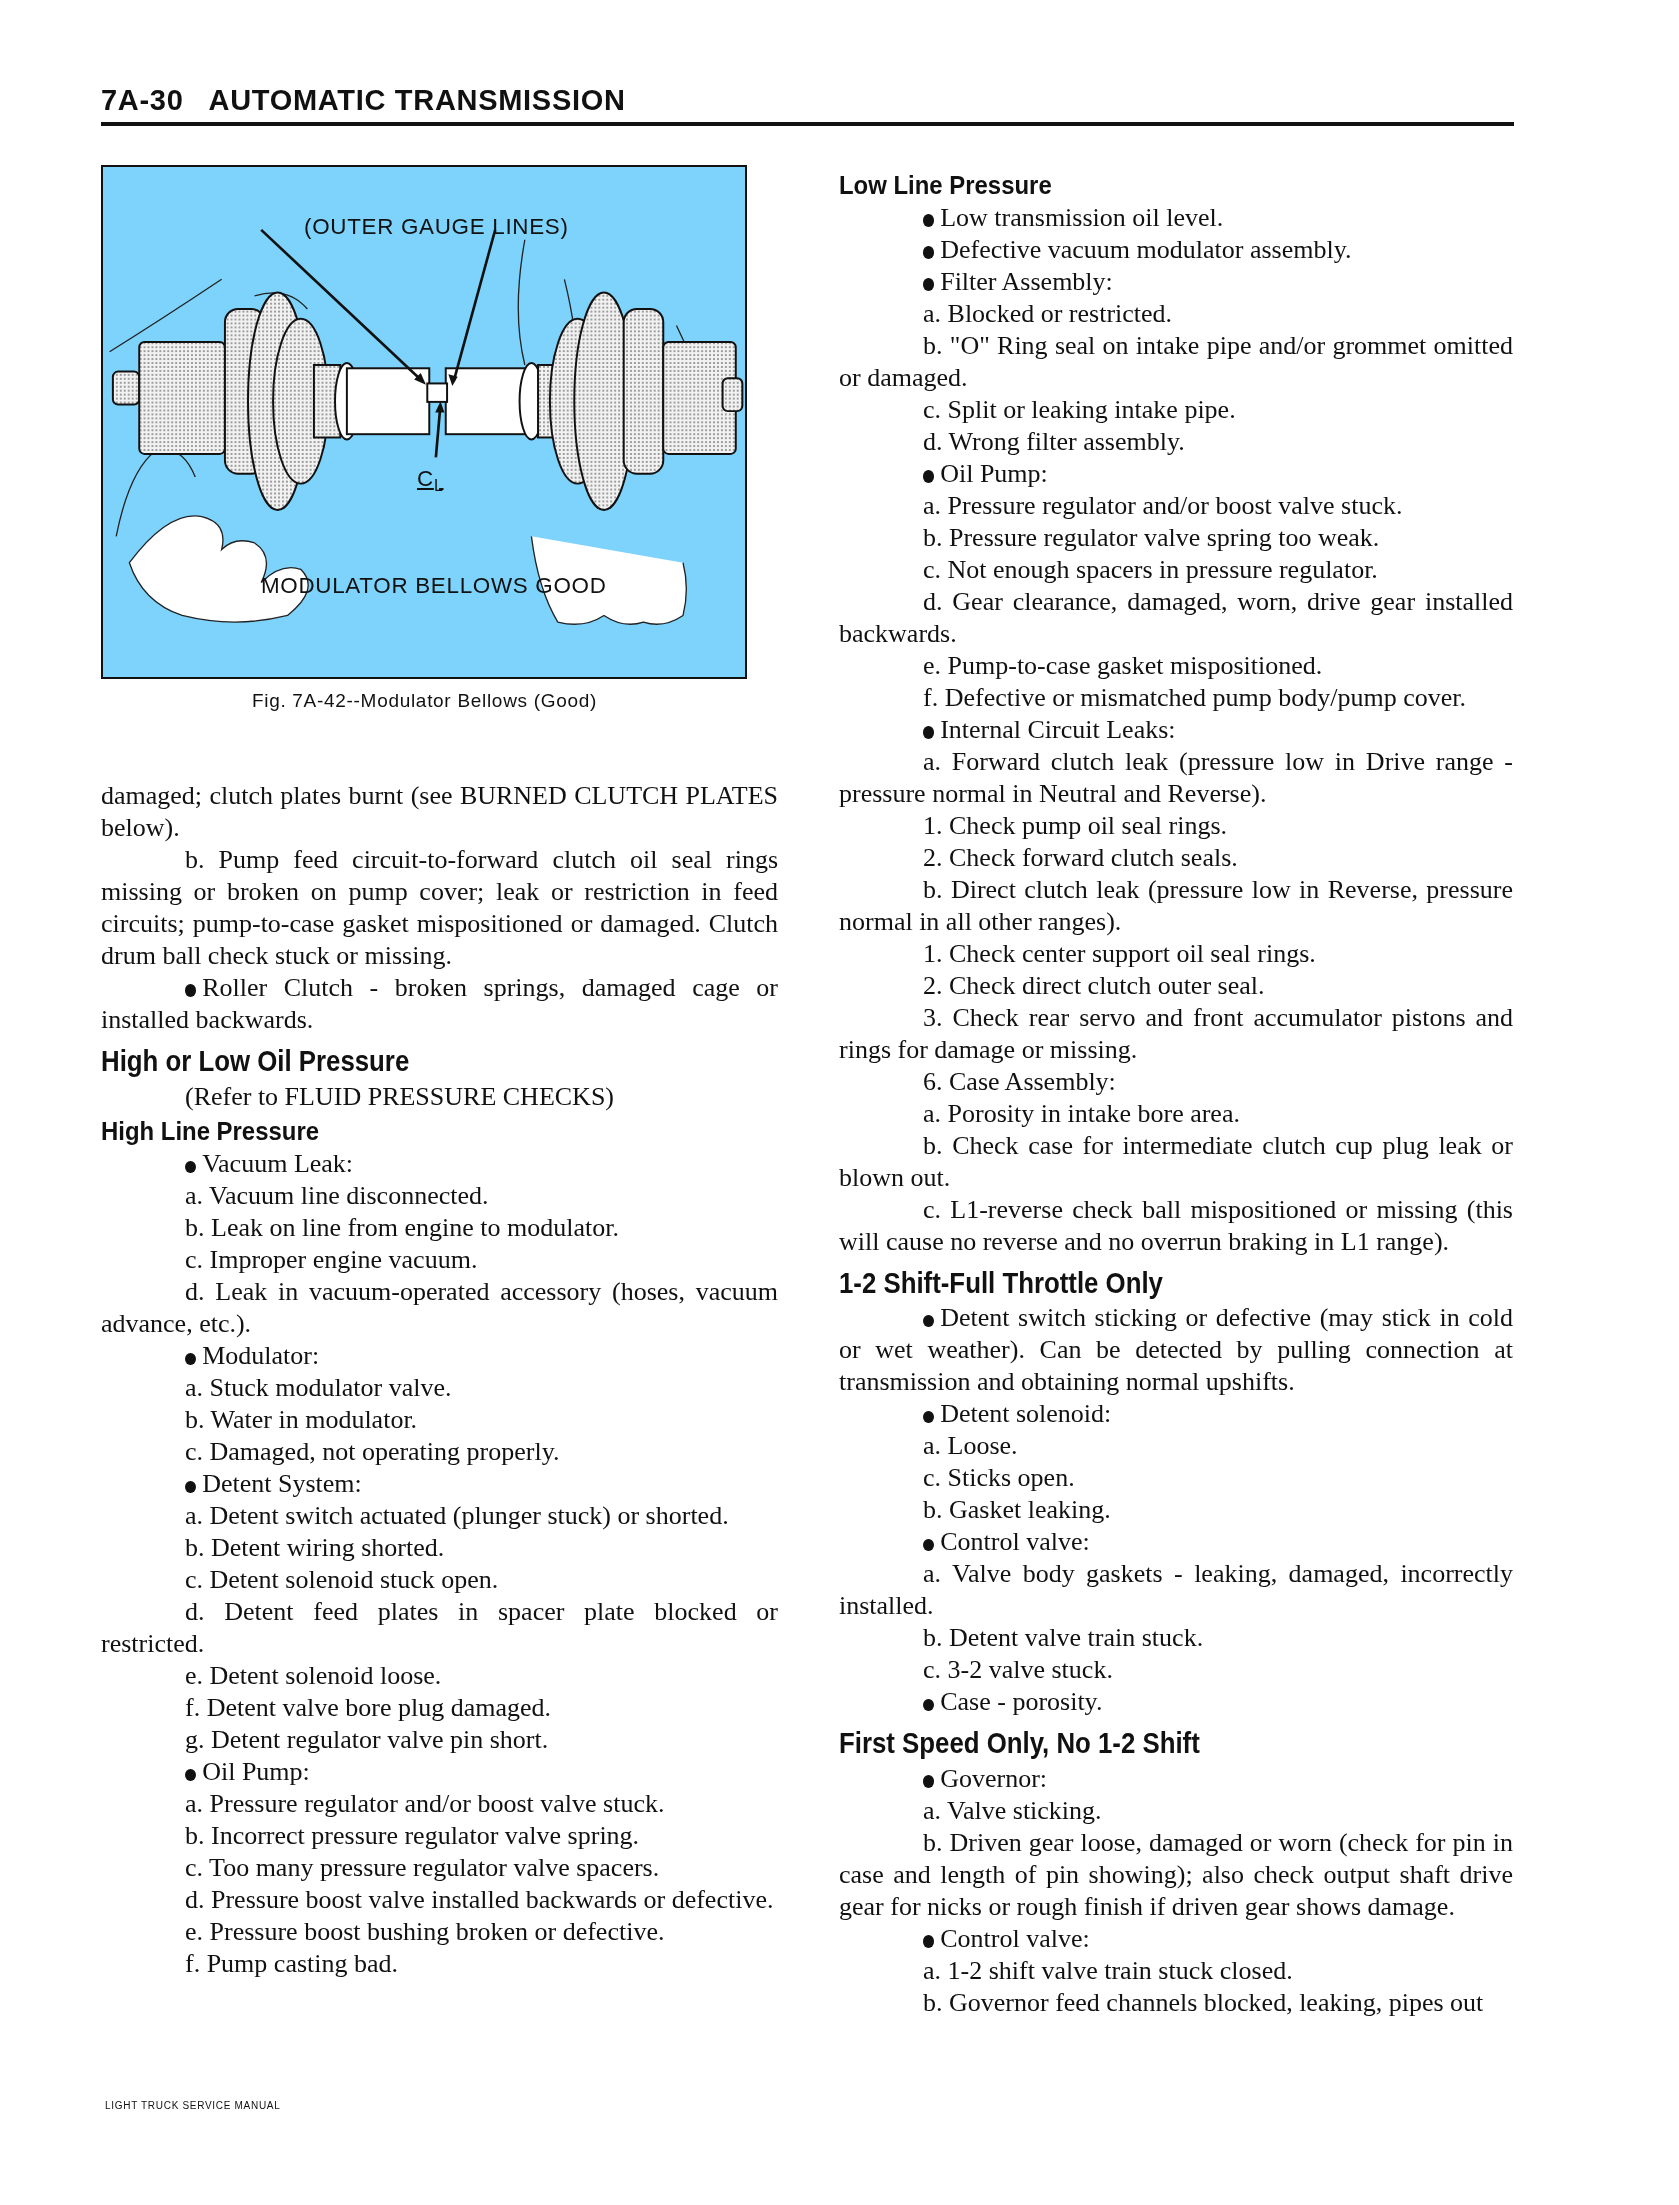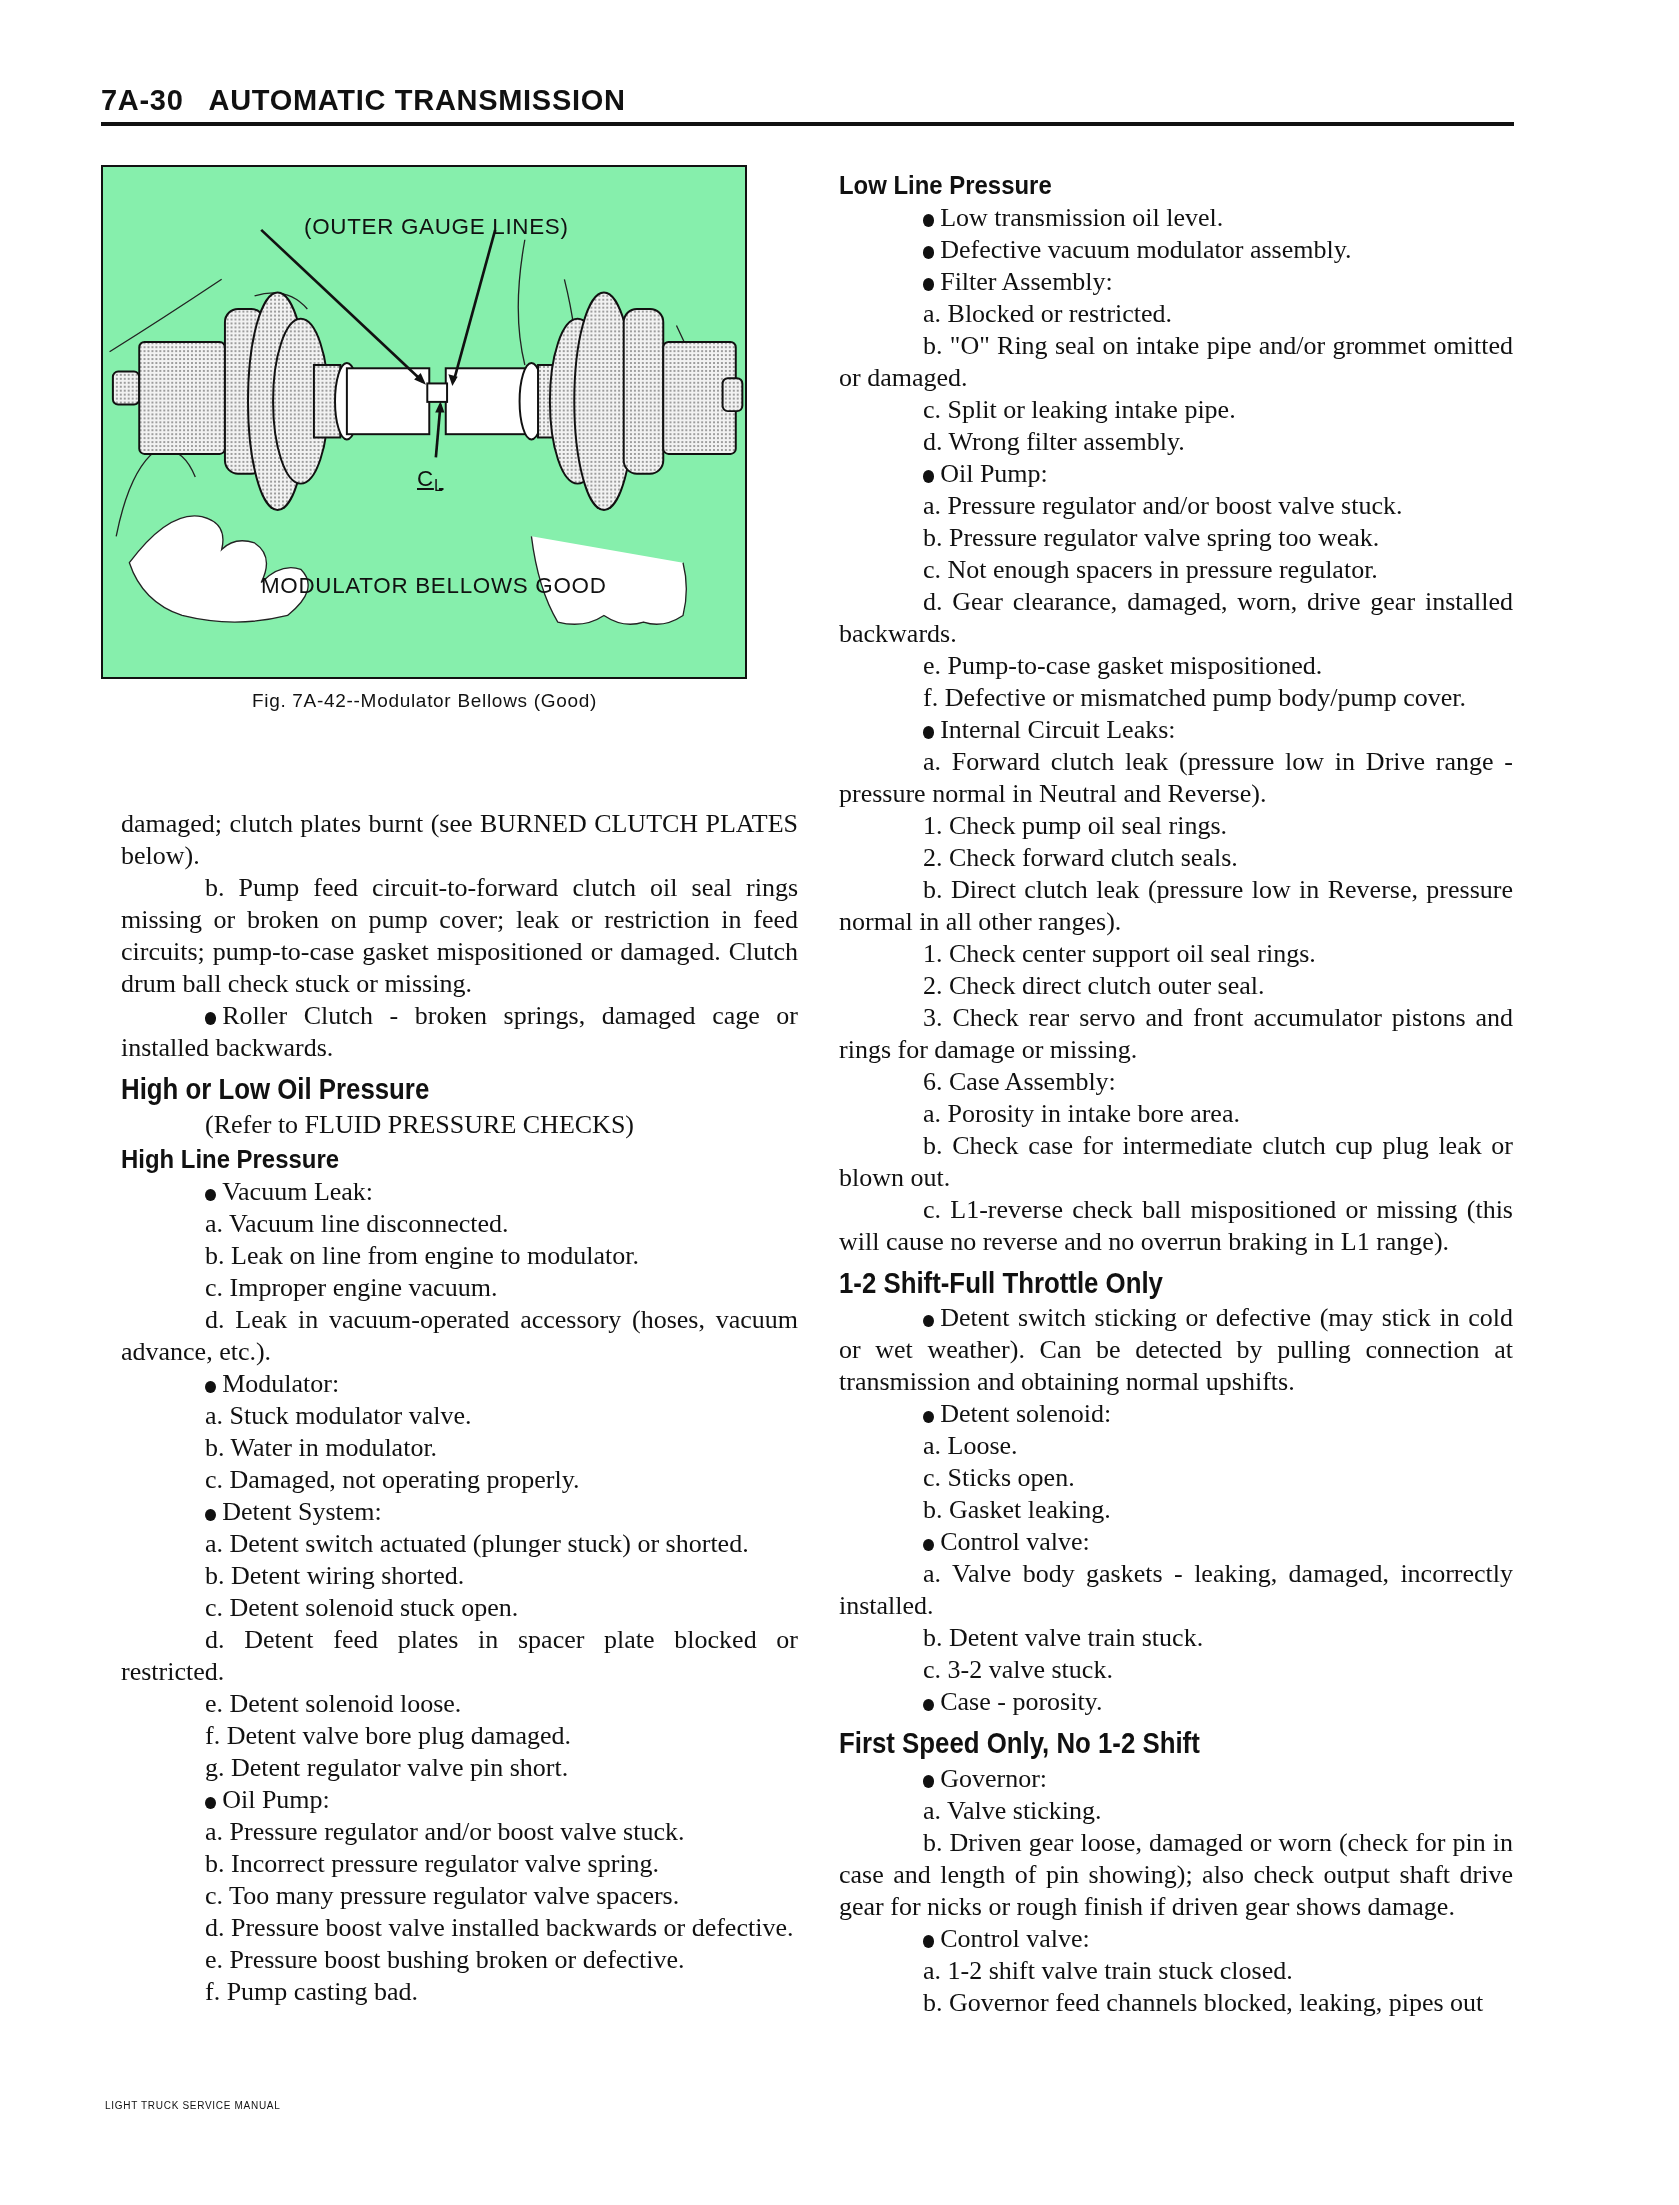--- a/index.html
+++ b/index.html
@@ -1,29 +1,29 @@
 <!DOCTYPE html>
 <html style="font-size:10.5px"><head>
 <meta charset="utf-8">
 <style>
   html, body { margin:0; padding:0; background:#ffffff; }
   body { width:1679px; height:2205px; position:relative; overflow:hidden; color:#111; }
   .page-header { position:absolute; left:101px; top:84px; font-family:"Liberation Sans", sans-serif; font-weight:bold; font-size:29px; letter-spacing:0.7px; white-space:nowrap;text-align:center; }
   .page-header .num { margin-right:25px; }
   .header-rule { position:absolute; left:101px; top:122px; width:1413px; height:4px; background:#111; }
   .col { position:absolute; font-family:"Liberation Serif", serif; font-size:26px; line-height:32px; text-align:justify; }
-  .col-left { left:101px; top:808px; width:677px;margin-left:20px; }
+  .col-left { left:101px; top:780px; width:677px; }
   .col-right { left:839px; top:166px; width:674px; }
   .col p { margin:0; }
   .col p.ind { text-indent:84px; }
   .col p.bul { text-indent:84px; }
   .col p.bul .dot { display:inline-block; width:11.2px; height:12.5px; border-radius:50%; background:#111; margin-right:6px; vertical-align:-0.7px; }
   .col h2 { margin:8px 0 2.6px 0; font-family:"Liberation Sans", sans-serif; font-weight:bold; font-size:30px; line-height:34px; transform:scaleX(0.86); transform-origin:left; white-space:nowrap; }
   .col h3 { margin:2.6px 0 1.3px 0; font-family:"Liberation Sans", sans-serif; font-weight:bold; font-size:26px; line-height:32px; transform:scaleX(0.92); transform-origin:left; white-space:nowrap; }
-  .figure-box { position:absolute; left:101px; top:165px; width:642px; height:510px; border:2.6px solid #111; background:#86efac; }
+  .figure-box { position:absolute; left:101px; top:165px; width:642px; height:510px; border:2.6px solid #111; background:#7dd3fc; }
   .figure-box svg { position:absolute; left:0; top:0; width:642px; height:510px; }
   .fig-label { position:absolute; font-family:"Liberation Sans", sans-serif; font-size:22.4px; letter-spacing:0.7px; white-space:nowrap; color:#111; }
   .fig-caption { position:absolute; left:101px; top:690px; width:647px; text-align:center; font-family:"Liberation Sans", sans-serif; font-size:19px; letter-spacing:0.7px; color:#111; }
   .footer { position:absolute; left:105px; top:2100px; font-family:"Liberation Sans", sans-serif; font-size:10px; letter-spacing:0.7px; color:#111; }
 </style>
 </head>
 <body>
 
 <div class="page-header">
   <span class="num">7A-30</span><span>AUTOMATIC TRANSMISSION</span>

